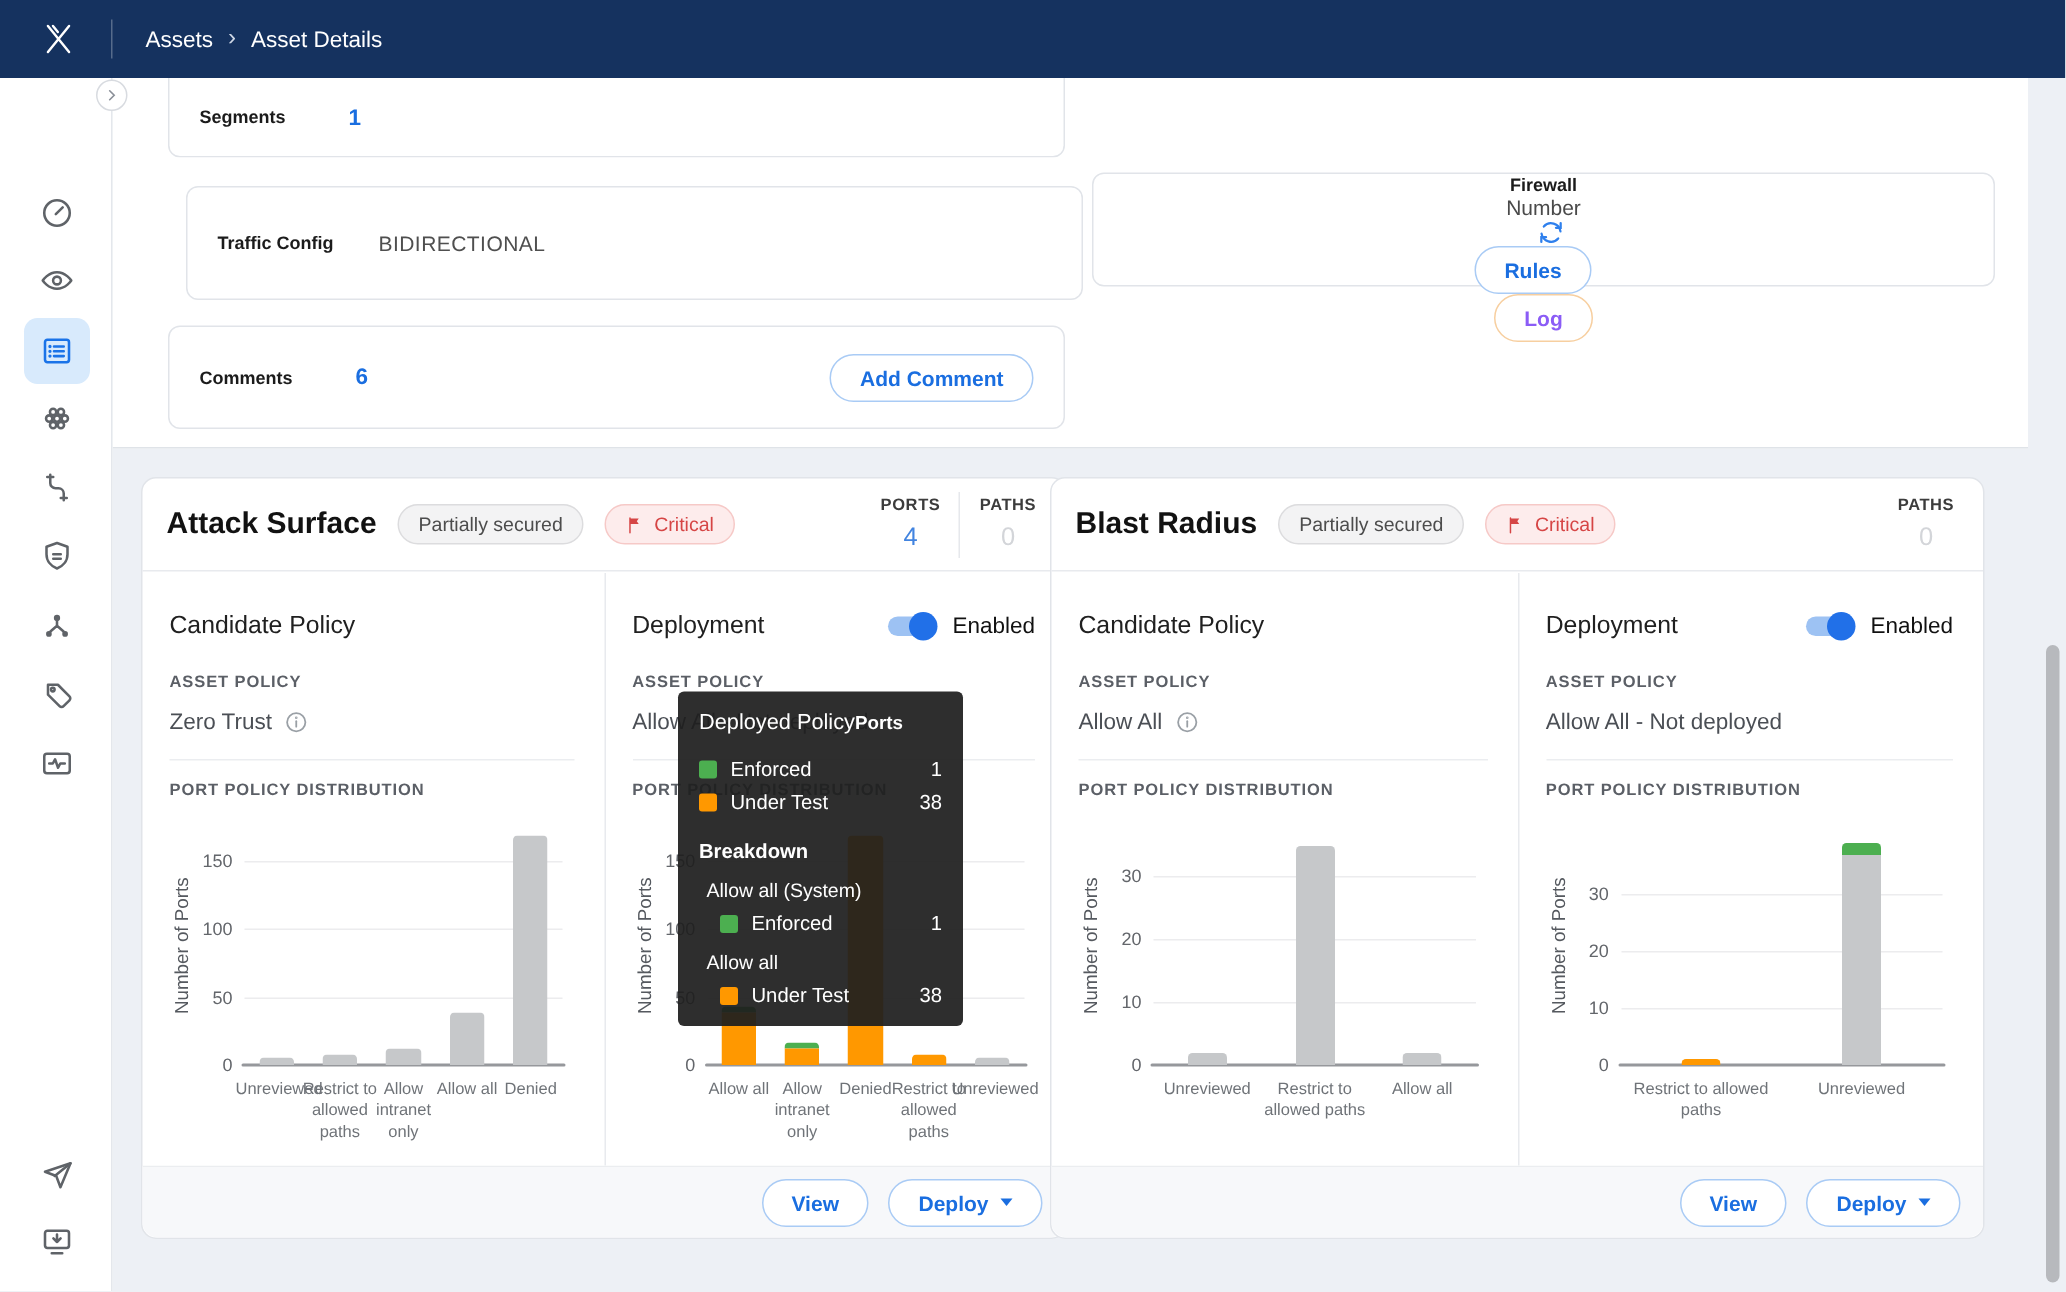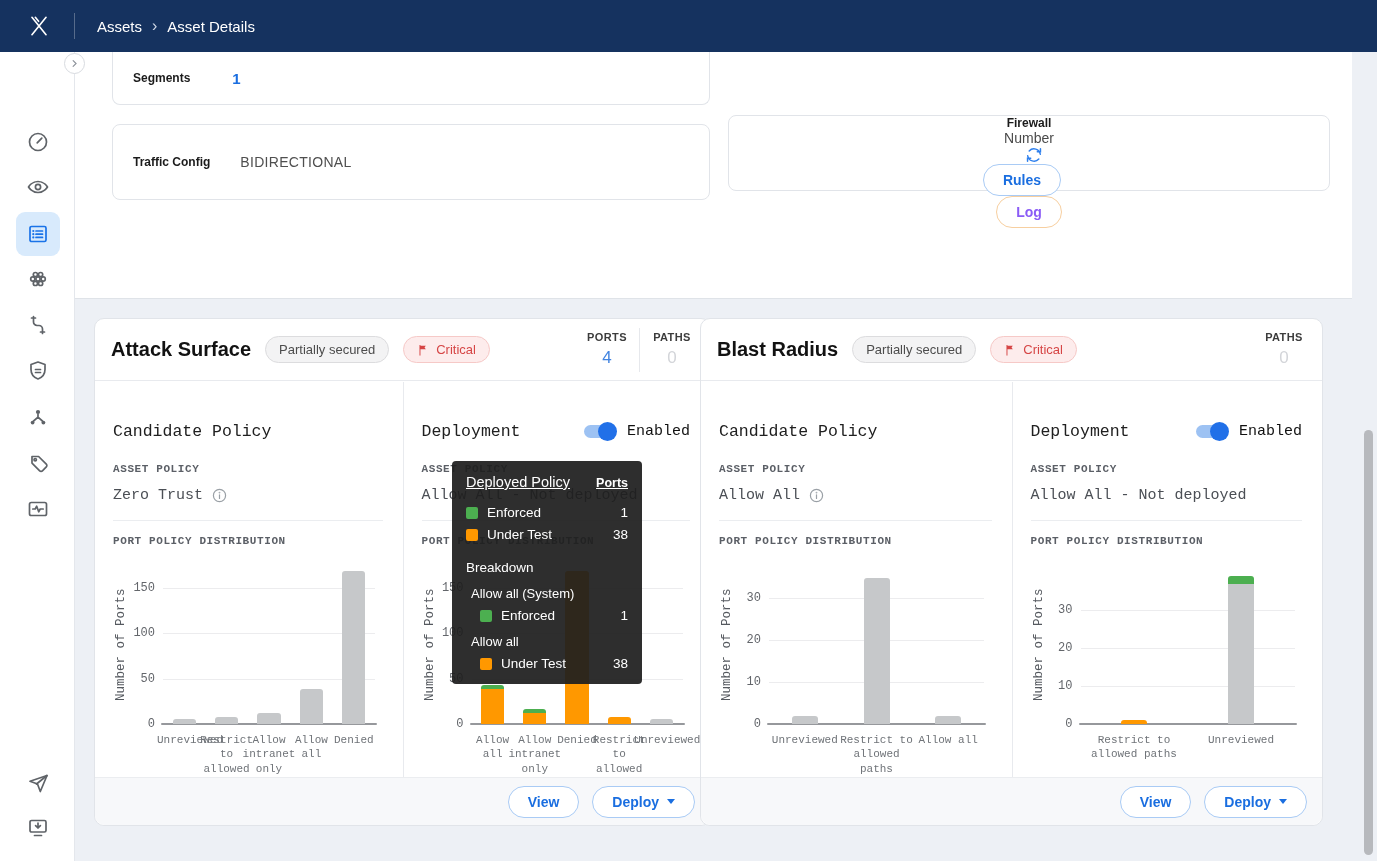--- a/index.html
+++ b/index.html
@@ -42,21 +42,21 @@
   .badge.gray{background:#f3f3f4;border:1px solid #dcdcde;color:#4c4c4c;}
   .badge.red{background:#fdecec;border:1px solid #f6c9c7;color:#d64545;display:inline-flex;align-items:center;gap:6px;}
   .stats{margin-left:auto;display:flex;align-items:center;height:100%;padding-right:6px;}
   .stat{width:64px;text-align:center;}
   .stat-label{font-size:11px;font-weight:bold;color:#3c3c3c;letter-spacing:0.4px;}
   .stat-value{font-size:17px;margin-top:5px;}
   .stat-value.blue{color:#4284e0;}
   .stat-value.muted{color:#d3d5d9;}
   .stat-divider{width:1px;height:44px;background:#e6e8ec;}
   .panel-body{position:absolute;top:63px;bottom:48px;left:0;right:0;display:flex;}
-  .pcol{width:50%;padding:40px 20px 0 18px;position:relative;font-family:Liberation Mono, monospace;}
+  .pcol{width:50%;padding:26px 20px 0 18px;position:relative;}
   .pcol.right{border-left:1px solid #e8eaee;}
   .pcol-title-row{display:flex;align-items:center;justify-content:space-between;}
   .pcol-title{font-size:16.5px;color:#202020;}
   .toggle-wrap{display:flex;align-items:center;gap:9px;font-size:15px;color:#111;}
   .toggle{width:30px;height:13px;border-radius:7px;background:#9dc2f3;position:relative;cursor:pointer;margin-right:4px;}
   .toggle-knob{position:absolute;right:-3px;top:-3px;width:19px;height:19px;border-radius:50%;background:#2170e8;}
   .mini-label{font-size:11px;color:#5b5f66;letter-spacing:0.6px;margin-top:22px;font-weight:bold;}
   .policy-value{font-size:15px;color:#4b4f55;margin-top:12px;display:flex;align-items:center;gap:8px;}
   .col-hr{border:none;border-top:1px solid #ebedf0;margin:16px 0 14px 0;}
   .panel-footer{position:absolute;left:0;right:0;bottom:0;height:48px;background:#f7f8fa;border-top:1px solid #ebedf0;border-radius:0 0 10px 10px;display:flex;align-items:center;justify-content:flex-end;gap:13px;padding-right:15px;}
@@ -64,28 +64,28 @@
   .chart{position:relative;height:215px;margin-top:6px;}
   .ylab{position:absolute;writing-mode:vertical-rl;transform:rotate(180deg);display:flex;align-items:center;justify-content:center;font-size:12.5px;color:#55595f;width:16px;left:0;}
   .gline{position:absolute;height:1px;background:#ececee;}
   .ytick{position:absolute;font-size:12px;color:#63666b;text-align:right;}
   .baseline{position:absolute;height:2px;background:#96989c;border-radius:1px;}
   .bar{position:absolute;border-radius:3px 3px 0 0;overflow:hidden;display:flex;flex-direction:column;}
   .bar div{width:100%;}
   .xlab{position:absolute;font-size:11px;color:#6f7378;text-align:center;line-height:1.3;}
   
   .tooltip{position:absolute;left:452px;top:461px;width:190px;background:rgba(30,30,30,0.93);border-radius:4px;padding:13px 14px;color:#fff;z-index:60;}
-  .tt-head{display:flex;justify-content:space-between;align-items:baseline;text-decoration:underline;}
+  .tt-head{display:flex;align-items:baseline;}
   .tt-title{font-size:14.5px;}
   .tt-col{font-size:12.5px;font-weight:bold;}
   .tt-row{display:flex;align-items:center;font-size:13.5px;margin-top:7px;}
   .tt-row.first{margin-top:15px;}
   .sw{width:12px;height:12px;border-radius:2px;margin-right:9px;flex:0 0 auto;}
   .tt-lbl{flex:1;}
-  .tt-break{font-size:13.5px;font-weight:normal;margin-top:18px;}
+  .tt-break{font-size:13.5px;font-weight:bold;margin-top:18px;}
   .tt-group{font-size:13px;margin-top:11px;padding-left:5px;}
   .tt-indent{padding-left:14px;}
   
   .scroll-thumb{position:absolute;right:4px;top:430px;width:9px;height:425px;background:#b7b9bd;border-radius:5px;z-index:70;cursor:pointer;}
   button{outline:none;}
 </style>
 </head>
 <body>
 
 <div class="screen">
@@ -186,40 +186,46 @@
   </div>
 
   <div class="top-band"></div>
 
   <div class="card cut-top" style="left:112px;top:52px;width:598px;height:53px;">
     <span class="card-label">Segments</span>
     <span class="count-link">1</span>
   </div>
 
 
-  <div class="card" style="left:112px;top:124px;width:598px;height:76px;">
+  <div class="card" style="left:124px;top:124px;width:598px;height:76px;">
     <span class="card-label">Traffic Config</span>
     <span class="cfg-value">BIDIRECTIONAL</span>
   </div>
 
   <div class="card" style="left:728px;top:115px;width:602px;height:76px;flex-direction:column;">
     <span class="card-label">Firewall</span>
     <span class="status-dot"></span>
     <span class="status-text">Number</span>
     <span class="icon-sp">
       <svg width="18" height="18" viewBox="0 0 24 24" fill="none" stroke="#2f80ed" stroke-width="2" stroke-linecap="round">
           <path d="M20.4 11a8.5 8.5 0 0 0-14.8-4.3M3.6 13a8.5 8.5 0 0 0 14.8 4.3"></path>
           <path d="M20.6 3.6v4.2h-4.2M3.4 20.4v-4.2h4.2"></path>
         </svg>
     </span>
     <span class="spacer"></span>
     <button class="pill-btn" style="margin-right:14px;">Rules</button>
     <button class="pill-btn orange">Log</button>
   </div>
 
+  <div class="card" style="left:112px;top:217px;width:598px;height:69px;">
+    <span class="card-label">Comments</span>
+    <span class="count-link">6</span>
+    <span class="spacer"></span>
+    <button class="pill-btn">Add Comment</button>
+  </div>
 
   <div class="panel" style="left:94px;top:318px;width:617px;height:508px;">
     <div class="panel-header">
       <span class="panel-title">Attack Surface</span>
       <span class="badge gray">Partially secured</span>
       <span class="badge red">
         <svg width="13" height="14" viewBox="0 0 24 24">
             <path d="M5.5 21.5V3.5" stroke="#d64545" stroke-width="1.8" stroke-linecap="round"></path>
             <path d="M5.5 4h10.8l-2.4 3.4 2.4 3.4H5.5z" fill="#d64545"></path>
           </svg>

